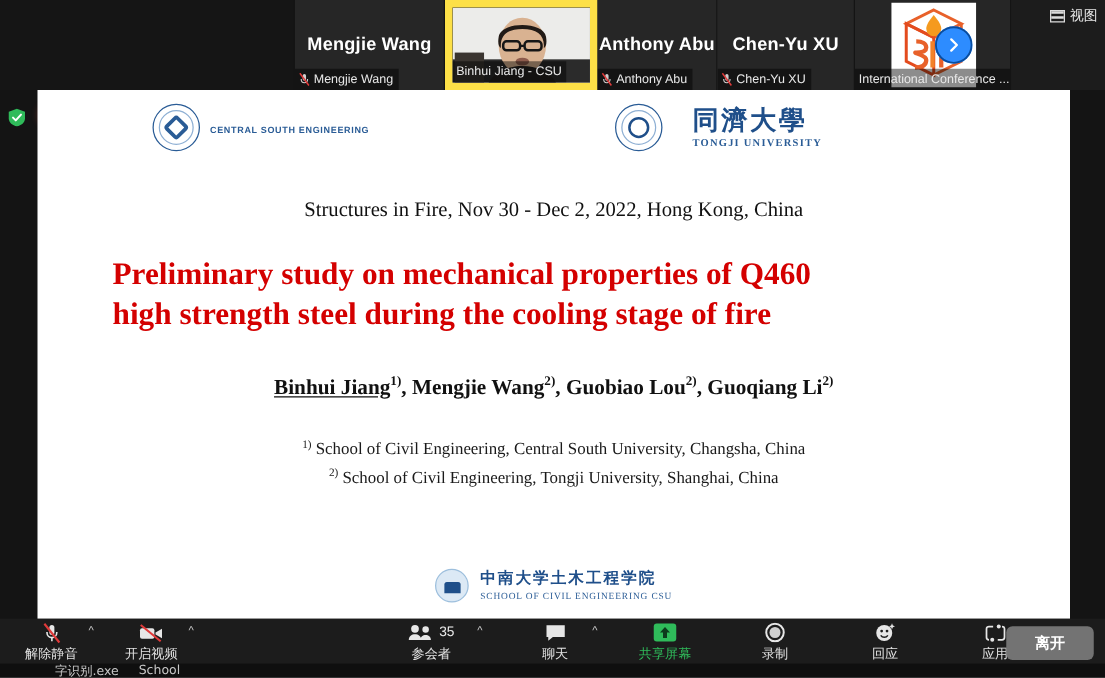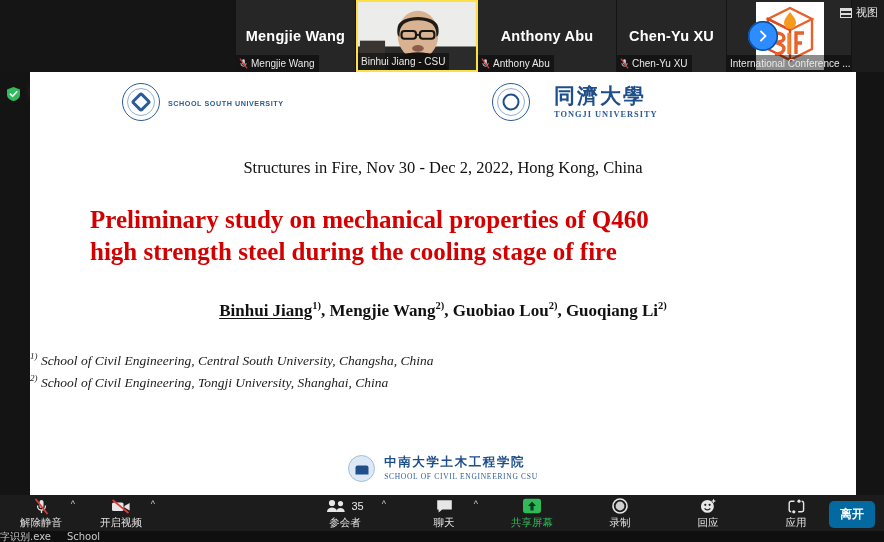--- a/index.html
+++ b/index.html
@@ -29,21 +29,21 @@
   .tile-footer {
     position: absolute; left: 0; bottom: 0; height: 17px;
     display: flex; align-items: center; gap: 3px;
     padding: 0 4px 0 3px;
     background: rgba(0,0,0,0.45);
     color: #e8e8e8; font-size: 10px; white-space: nowrap;
     max-width: 100%;
   }
   .mic-off { width: 9px; height: 11px; flex: none; }
   .tile-video { position: absolute; inset: 0; }
-  .tile.active { border: 2px solid #fde047; }
+  .tile.active { border: 6px solid #fde047; }
 
   .next-btn {
     position: absolute; left: 748px; top: 21px;
     width: 30px; height: 30px; border-radius: 50%;
     background: #2d8cff; display: flex; align-items: center; justify-content: center;
     box-shadow: 0 0 0 1.5px #0a4d9e inset;
     cursor: pointer;
   }
   .view-btn {
     position: absolute; right: 6px; top: 5px;
@@ -103,22 +103,22 @@
     font-weight: bold; color: #d40000; font-size: 25px; line-height: 1.28;
     margin-top: 26px; padding: 0 60px;
   }
   .authors {
     text-align: center; font-family: "Liberation Serif", serif;
     font-weight: bold; color: #111; font-size: 17px; margin-top: 32px;
   }
   .authors u { text-decoration: underline; text-underline-offset: 2px; }
   .authors sup { font-size: 10.5px; font-weight: bold; }
   .affil {
-    font-family: "Liberation Serif", serif;
-    font-style: italic; color: #1a1a1a; font-size: 13.5px; line-height: 1.65; margin-top: 28px;
+    text-align: center; font-family: "Liberation Serif", serif;
+    color: #1a1a1a; font-size: 13.5px; line-height: 1.65; margin-top: 28px;
   }
   .affil sup { font-size: 9px; }
 
   .slide-foot {
     position: absolute; left: 0; bottom: 13px; width: 100%;
     display: flex; align-items: center; justify-content: center; gap: 9px;
   }
   .foot-seal {
     width: 27px; height: 27px; border-radius: 50%;
     background: #dce9f5; border: 1px solid #9dbfdd; position: relative; flex: none;
@@ -149,28 +149,28 @@
   .tb-ico { height: 17px; display: flex; align-items: center; justify-content: center; }
   .tb-label { font-family: "DejaVu Sans", sans-serif; font-size: 10.5px; color: #e2e2e2; white-space: nowrap; }
   .tb-item.share .tb-label { color: #2fbb5a; }
   .caret {
     position: absolute; right: -7px; top: 3px;
     font-size: 9px; color: #cfcfcf; line-height: 1;
   }
   .count { font-size: 11px; color: #eaeaea; margin-left: 3px; }
   .leave-btn {
     position: absolute; right: 9px; top: 6px;
-    background: #0369a1; color: #fff; border: 0; border-radius: 5px;
+    background: #737373; color: #fff; border: 0; border-radius: 5px;
     font-family: "DejaVu Sans", sans-serif; font-size: 12px; font-weight: bold;
-    padding: 5px 11px; cursor: pointer;
+    padding: 5px 23px; cursor: pointer;
   }
   .taskbar {
     position: absolute; left: 0; top: 531px; width: 884px; height: 11px;
     background: #0f0f0f; display: flex; align-items: center; gap: 16px;
-    overflow: hidden;
+    padding-left: 44px; overflow: hidden;
   }
   .taskbar span { font-family: "DejaVu Sans", sans-serif; font-size: 10px; color: #c8c8c8; white-space: nowrap; }
 </style>
 </head>
 <body>
 
 <div id="app">
 
   <div class="filmstrip">
 
@@ -199,21 +199,21 @@
         <rect x="64" y="30" width="15" height="8" rx="3" fill="none" stroke="#161616" stroke-width="2.2"></rect>
         <path d="M60 34h4" stroke="#161616" stroke-width="2"></path>
         <ellipse cx="62" cy="48" rx="6" ry="3.5" fill="#8d5b4c"></ellipse>
         <path d="M30 72c4-14 18-20 32-20s28 6 32 20z" fill="#23201e"></path>
       </svg>
       <div class="tile-footer">
         <span>Binhui Jiang  - CSU</span>
       </div>
     </div>
 
-    <div class="tile" style="width:139px">
+    <div class="tile" style="width:96px">
       <div class="tile-name-big">Anthony Abu</div>
       <div class="tile-footer">
         <svg class="mic-off" viewBox="0 0 10 12">
           <path d="M5 1.2a1.5 1.5 0 0 1 1.5 1.5v3a1.5 1.5 0 0 1-3 0v-3A1.5 1.5 0 0 1 5 1.2z" fill="#cfcfcf"></path>
           <path d="M2.2 5.6v.6a2.8 2.8 0 0 0 5.6 0v-.6" stroke="#cfcfcf" stroke-width="1" fill="none"></path>
           <path d="M1 0.6 L9 11.4" stroke="#e03a3a" stroke-width="1.3"></path>
         </svg>
         <span>Anthony Abu</span>
       </div>
     </div>
@@ -270,21 +270,21 @@
     <div class="rec-dot"></div>
 
     <div class="slide">
 
       <div class="slide-head">
         <div class="logo-csu">
           <div class="seal">
             <div class="seal-core"></div>
           </div>
           <div>
-            <div class="logo-txt-en">SCHOOL SOUTH UNIVERSITY</div>
+            <div class="logo-txt-en">CENTRAL SOUTH ENGINEERING</div>
           </div>
         </div>
         <div class="logo-tj">
           <div class="seal">
             <div class="seal-core2"></div>
           </div>
           <div>
             <div class="logo-txt-cn">同濟大學</div>
             <div class="logo-txt-en serif">TONGJI UNIVERSITY</div>
           </div>

